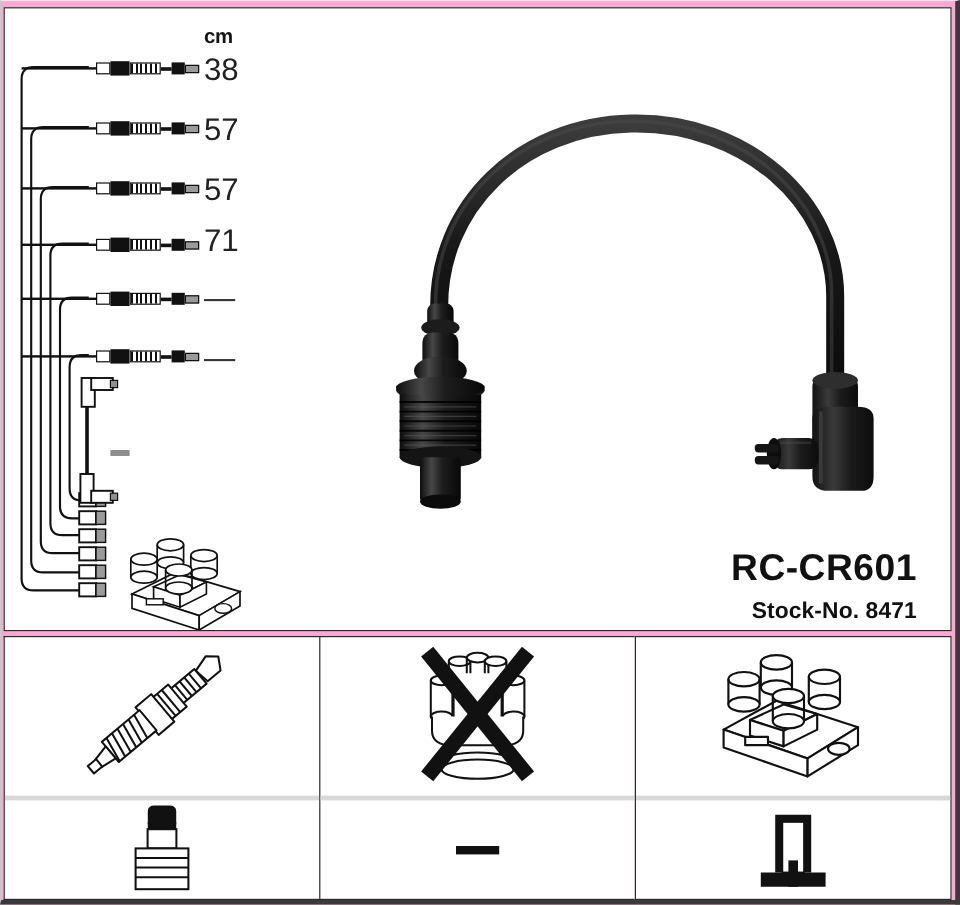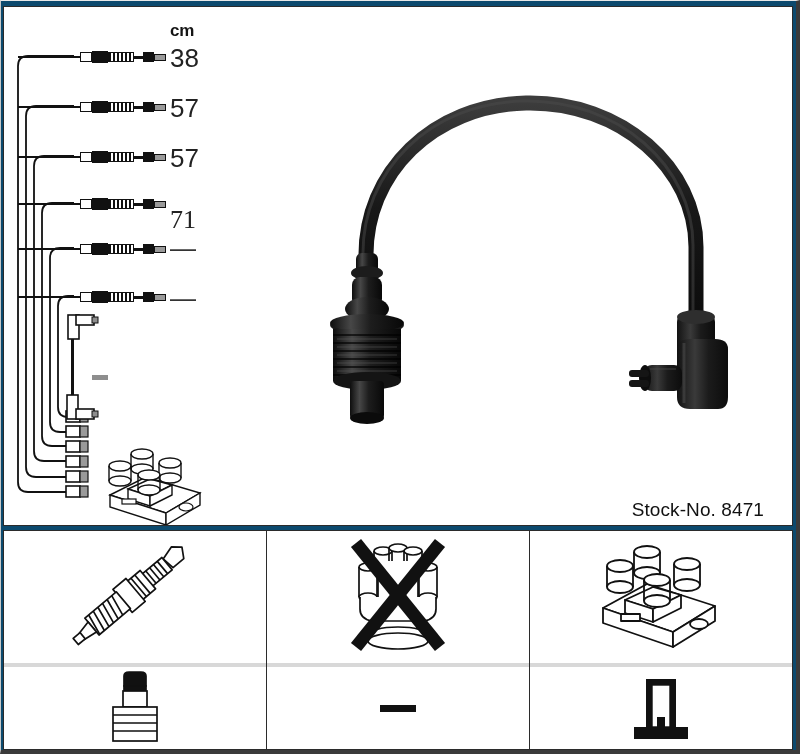--- a/index.html
+++ b/index.html
@@ -6,21 +6,21 @@
   html, body {
     margin: 0; padding: 0;
     width: 800px; height: 754px;
     background: #ffffff;
     font-family: "Liberation Sans", sans-serif;
     overflow: hidden;
   }
   #root {
     position: relative;
     width: 800px; height: 754px;
-    background: #0c4a6e;
+    background: #f9a8d4;
   }
 
   
   .outer-frame {
     position: absolute;
     left: 0; top: 0; width: 800px; height: 754px;
     border-right: 4px solid #3a3a3a;
     border-bottom: 4px solid #3a3a3a;
     border-left: 1px solid #c9c9c9;
     border-top: 1px solid #e8e8e8;
@@ -136,21 +136,21 @@
   
   .prod-code {
     position: absolute;
     right: 28px; top: 448px;
     font-size: 31px; font-weight: bold; color: #111;
     letter-spacing: 0.4px;
   }
   .prod-stock {
     position: absolute;
     right: 28px; top: 492px;
-    font-size: 19px; font-weight: normal; color: #111;
+    font-size: 19px; font-weight: bold; color: #111;
     letter-spacing: 0.1px;
   }
 
   
   .photo { position: absolute; left: 300px; top: 70px; width: 460px; height: 360px; }
 
   
   .dash-glyph {
     width: 36px; height: 7px; background: #111;
   }
@@ -164,21 +164,21 @@
 
 <div id="root">
 
   <div class="main-panel">
 
     <div class="cm-head">cm</div>
 
     <div class="len" style="top:38px;text-align:center;">38</div>
     <div class="len" style="top:88px;">57</div>
     <div class="len" style="top:138px;">57</div>
-    <div class="len" style="top:200px;font-family:Liberation Serif, serif;">71</div>
+    <div class="len" style="top:180px;">71</div>
     <div class="len dash" style="top:228px;">—</div>
     <div class="len dash" style="top:278px;">—</div>
 
     <div>
 
       <div class="mini-cable" style="left:14px; top:43px; width:148px;">
         <div class="mc-lead" style="left:0;    width:62px;"></div>
         <div class="mc-ferrule" style="left:62px;"></div>
         <div class="mc-blk1" style="left:74px;"></div>
         <div class="mc-hatch" style="left:90px;"></div>
@@ -388,20 +388,21 @@
         <ellipse cx="341" cy="301" rx="6" ry="13" fill="#0d0d0d"></ellipse>
 
         <rect x="325" y="293" width="20" height="7" rx="3" fill="#151515"></rect>
         <rect x="325" y="303" width="20" height="7" rx="3" fill="#151515"></rect>
 
         <path d="M 380,266 L 380,326" stroke="#565656" stroke-width="3" opacity="0.45" fill="none"></path>
         <path d="M 346,292 L 372,292" stroke="#4e4e4e" stroke-width="2" opacity="0.4" fill="none"></path>
       </g>
     </svg>
 
+    <div class="prod-code">RC-CR601</div>
     <div class="prod-stock">Stock-No. 8471</div>
   </div>
 
   <div class="bottom-row">
 
     <div class="bpanel">
       <div class="bpanel-top">
         <svg width="185" height="120" viewBox="0 0 185 120">
           <g stroke="#111" stroke-width="1.7" fill="#fff" stroke-linejoin="round">
 

